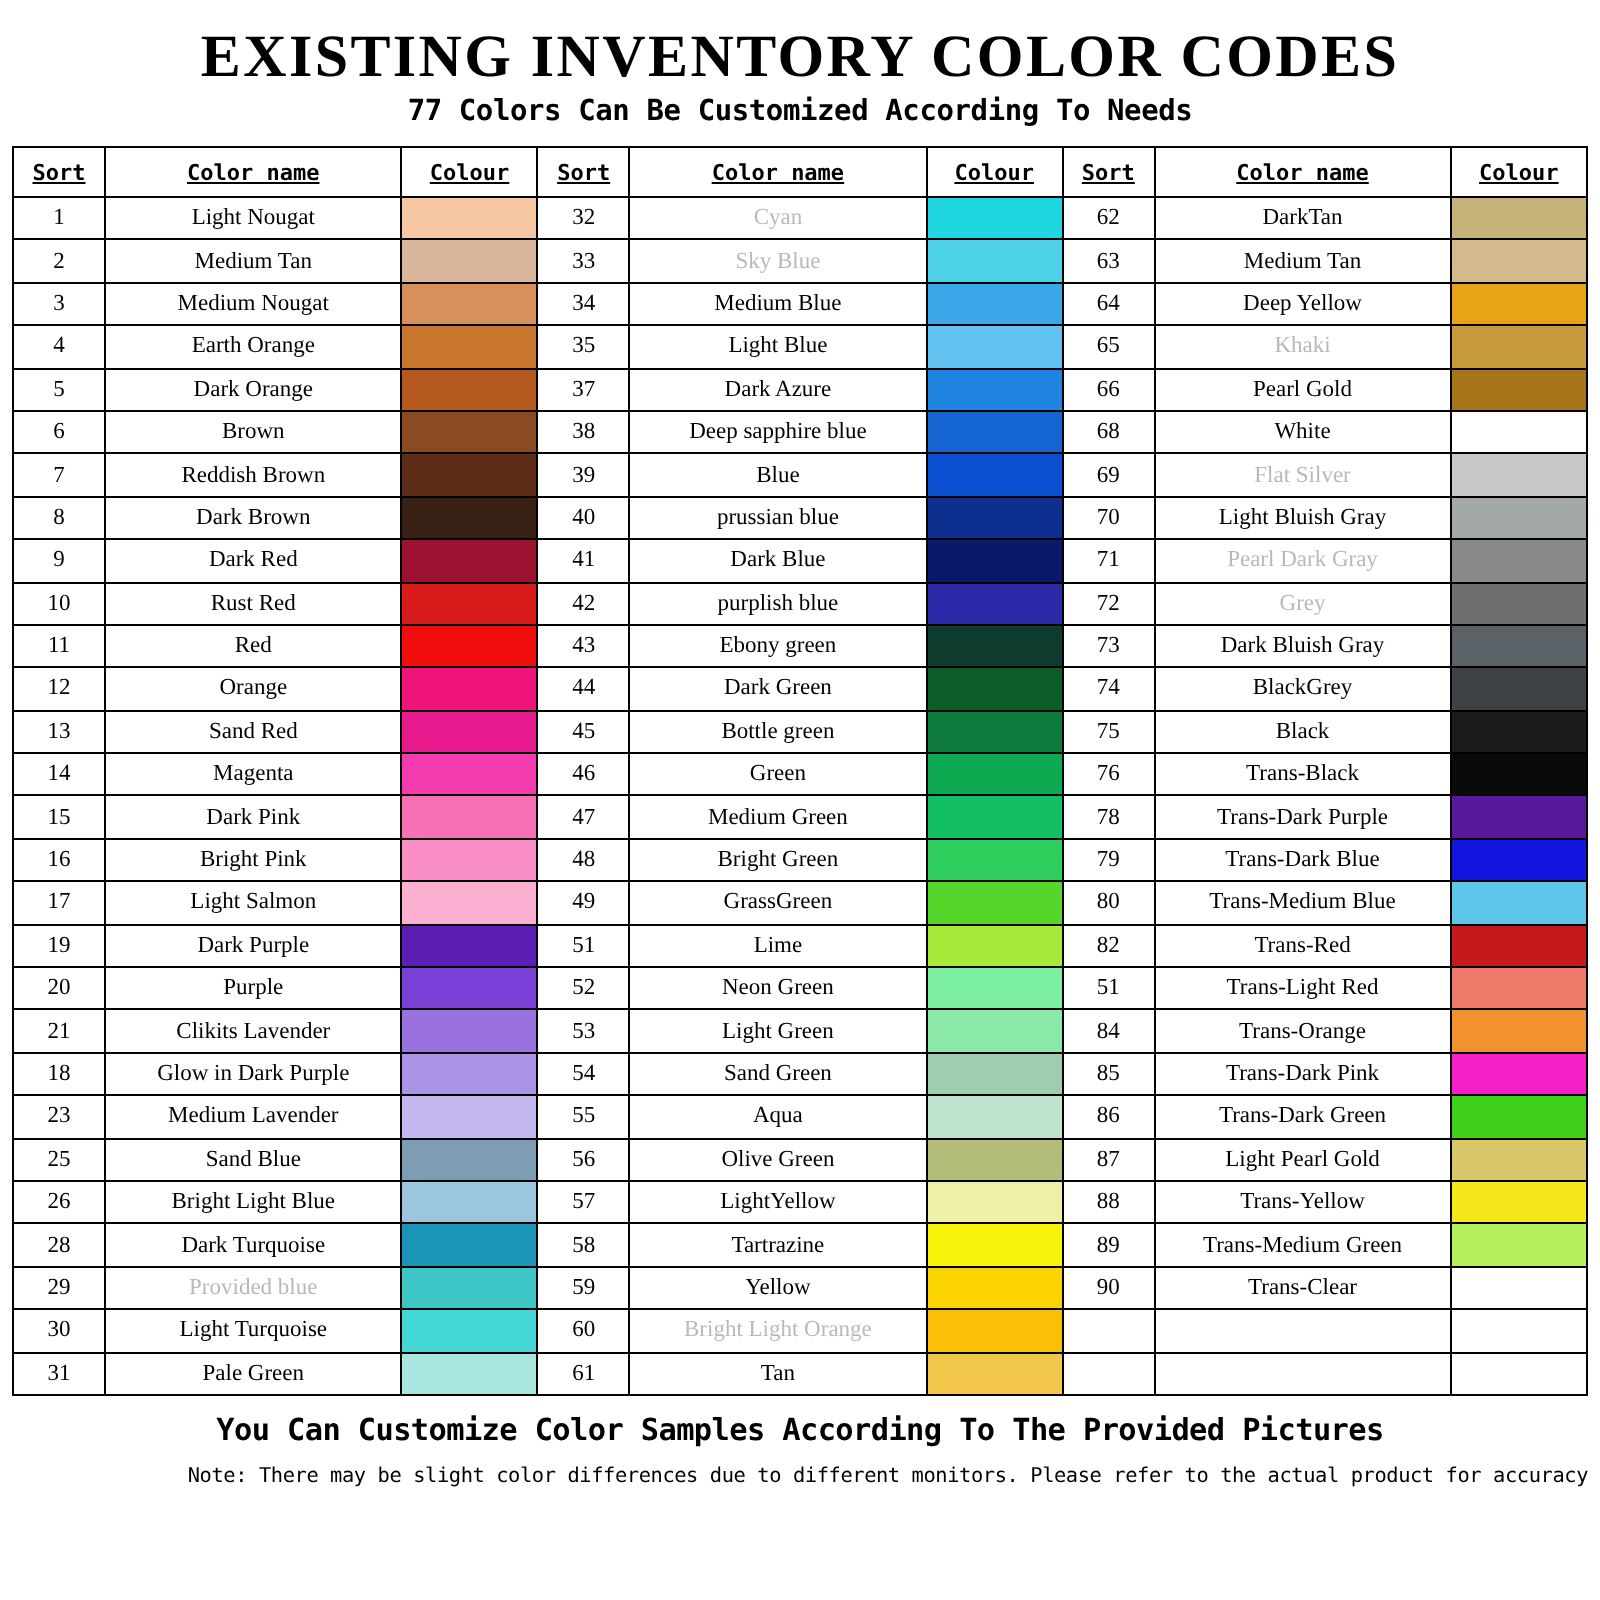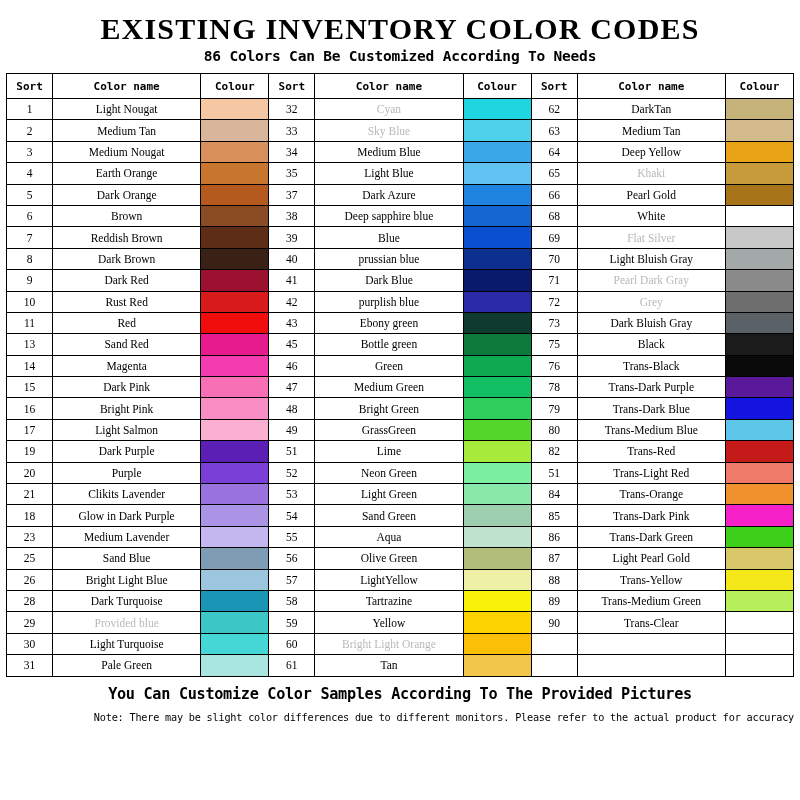--- a/index.html
+++ b/index.html
@@ -42,20 +42,21 @@
     text-align:center;
     vertical-align:middle;
     font-family:"Liberation Serif", serif;
   }
   table.grid th{
     font-family:"DejaVu Sans Mono", monospace;
     font-size:11px;
     font-weight:bold;
     height:24px;
     letter-spacing:0px;
+    text-decoration:underline;
   }
   .c-sort{width:46px;}
   .c-name{width:148px;}
   .c-col{width:68px;}
   td.swatch{padding:0;}
   .footer{
     text-align:center;
     font-family:"DejaVu Sans Mono", monospace;
     font-size:15.2px;
     font-weight:bold;
@@ -70,21 +71,21 @@
     margin-top:9px;
   }
   .name-light{color:#b9b9b9;}
 </style>
 </head>
 <body>
 
 <div class="page">
 
   <div class="title">EXISTING INVENTORY COLOR CODES</div>
-  <div class="subtitle">86 Colors Can Be Customized According To Needs</div>
+  <div class="subtitle">77 Colors Can Be Customized According To Needs</div>
 
   <table class="grid">
     <colgroup>
       <col class="c-sort">
         <col class="c-name">
         <col class="c-col">
       <col class="c-sort">
         <col class="c-name">
         <col class="c-col">
       <col class="c-sort">
@@ -220,20 +221,31 @@
           <td>Red</td>
           <td class="swatch" style="background: rgb(242, 13, 13);"></td>
           <td>43</td>
           <td>Ebony green</td>
           <td class="swatch" style="background: rgb(15, 59, 46);"></td>
           <td>73</td>
           <td>Dark Bluish Gray</td>
           <td class="swatch" style="background: rgb(90, 98, 104);"></td>
         </tr>
         <tr>
+          <td>12</td>
+          <td>Orange</td>
+          <td class="swatch" style="background: rgb(240, 20, 122);"></td>
+          <td>44</td>
+          <td>Dark Green</td>
+          <td class="swatch" style="background: rgb(14, 92, 42);"></td>
+          <td>74</td>
+          <td>BlackGrey</td>
+          <td class="swatch" style="background: rgb(60, 66, 70);"></td>
+        </tr>
+        <tr>
           <td>13</td>
           <td>Sand Red</td>
           <td class="swatch" style="background: rgb(232, 27, 142);"></td>
           <td>45</td>
           <td>Bottle green</td>
           <td class="swatch" style="background: rgb(11, 122, 58);"></td>
           <td>75</td>
           <td>Black</td>
           <td class="swatch" style="background: rgb(27, 27, 27);"></td>
         </tr>

